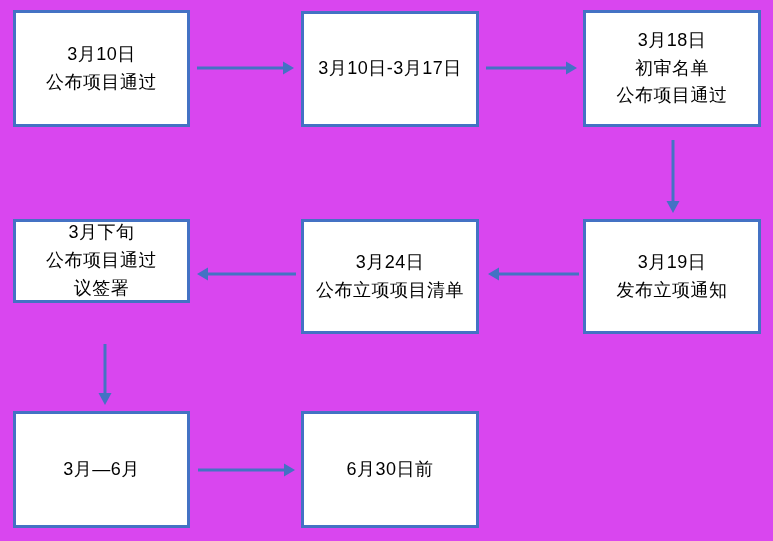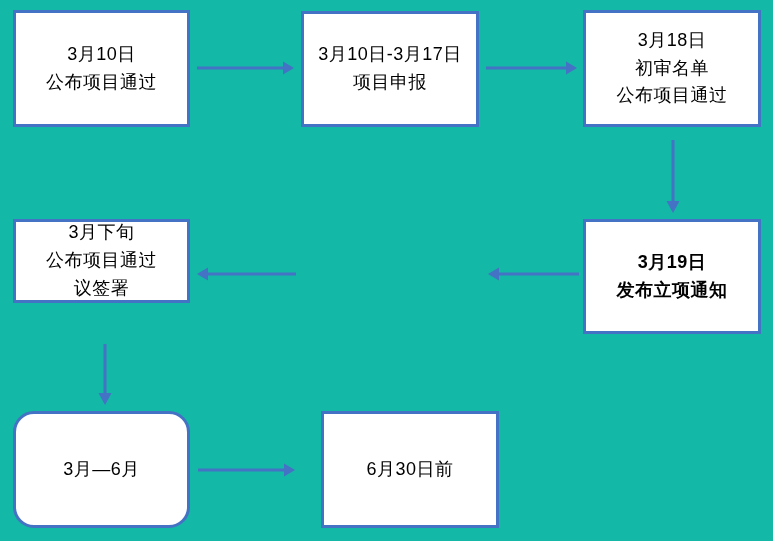--- a/index.html
+++ b/index.html
@@ -10,21 +10,21 @@
   body {
     width: 773px;
     height: 541px;
     font-family: "Liberation Sans", "DejaVu Sans", sans-serif;
   }
   #canvas {
     position: relative;
     width: 773px;
     height: 541px;
     overflow: hidden;
-    background: #14b8a6;
+    background: #d946ef;
   }
   .node {
     position: absolute;
     box-sizing: border-box;
     border: 3px solid #4472c4;
     background: #ffffff;
     display: flex;
     flex-direction: column;
     align-items: center;
     justify-content: center;
@@ -51,46 +51,49 @@
 
 <div id="canvas">
 
   <div class="node" style="left:13px; top:10px; width:177px; height:117px;">
     <span class="line">3月10日</span>
     <span class="line">公布项目通过</span>
   </div>
 
   <div class="node" style="left:301px; top:11px; width:178px; height:116px;">
     <span class="line">3月10日-3月17日</span>
-    <span class="line">项目申报</span>
   </div>
 
   <div class="node" style="left:583px; top:10px; width:178px; height:117px;">
     <span class="line">3月18日</span>
     <span class="line">初审名单</span>
     <span class="line">公布项目通过</span>
   </div>
 
   <div class="node" style="left:13px; top:219px; width:177px; height:84px;">
     <span class="line">3月下旬</span>
     <span class="line">公布项目通过</span>
     <span class="line">议签署</span>
   </div>
 
+  <div class="node" style="left:301px; top:219px; width:178px; height:115px;">
+    <span class="line">3月24日</span>
+    <span class="line">公布立项项目清单</span>
+  </div>
 
-  <div class="node" style="left:583px; top:219px; width:178px; height:115px;font-weight:bold;">
+  <div class="node" style="left:583px; top:219px; width:178px; height:115px;">
     <span class="line">3月19日</span>
     <span class="line">发布立项通知</span>
   </div>
 
-  <div class="node" style="left:13px; top:411px; width:177px; height:117px;border-radius:21px;">
+  <div class="node" style="left:13px; top:411px; width:177px; height:117px;">
     <span class="line">3月—6月</span>
   </div>
 
-  <div class="node" style="left:301px; top:411px; width:178px; height:117px;margin-left:20px;">
+  <div class="node" style="left:301px; top:411px; width:178px; height:117px;">
     <span class="line">6月30日前</span>
   </div>
 
   <div class="arrow" style="left:197px; top:58px; width:98px; height:20px;">
     <svg width="98" height="20" viewBox="0 0 98 20" aria-hidden="true">
       <line x1="0" y1="10" x2="87" y2="10" stroke="#4472C4" stroke-width="3"></line>
       <polygon points="86,3.5 97,10 86,16.5" fill="#4472C4"></polygon>
     </svg>
   </div>
 

